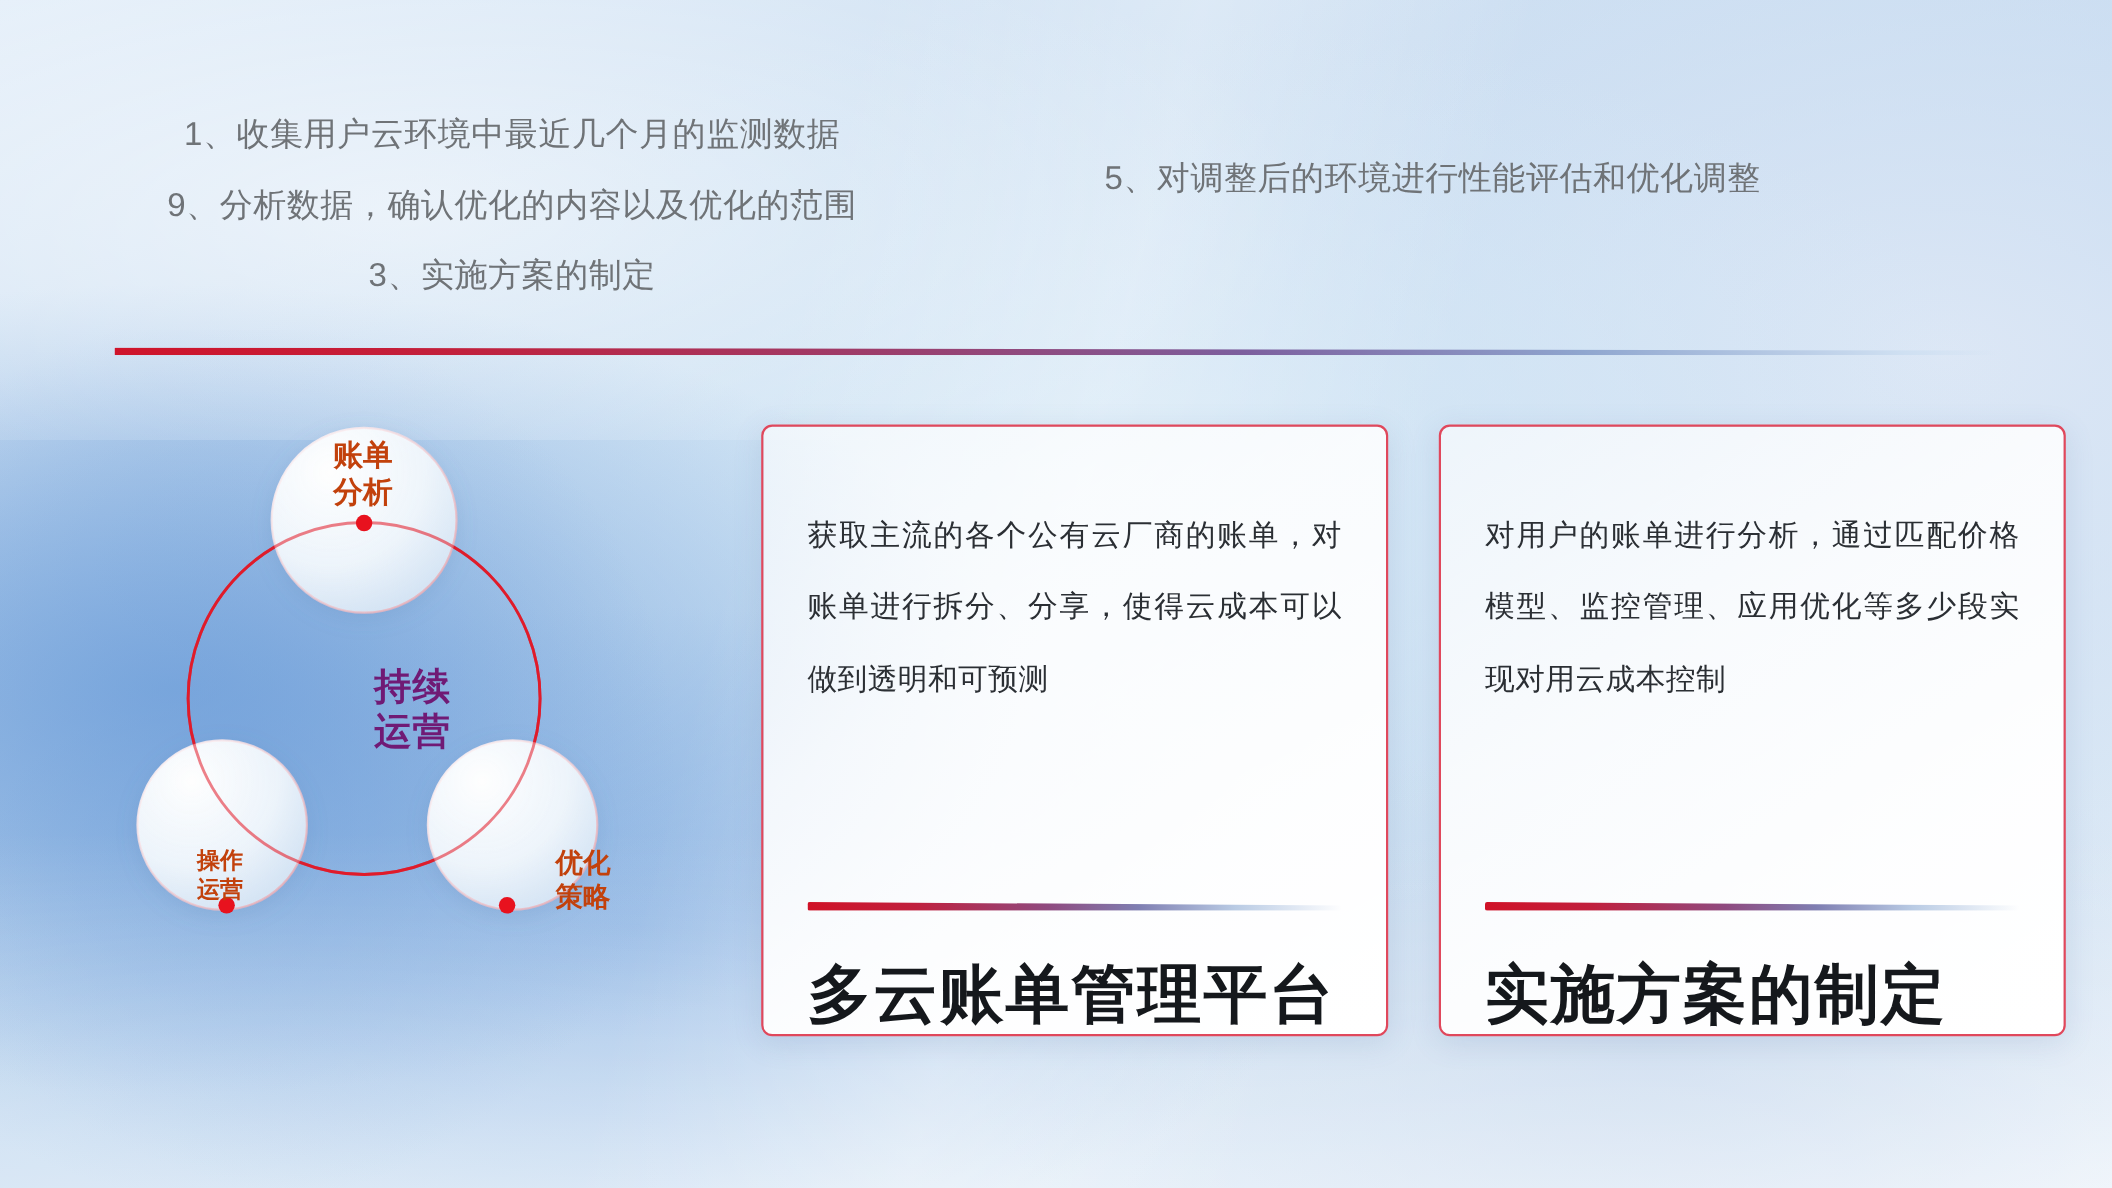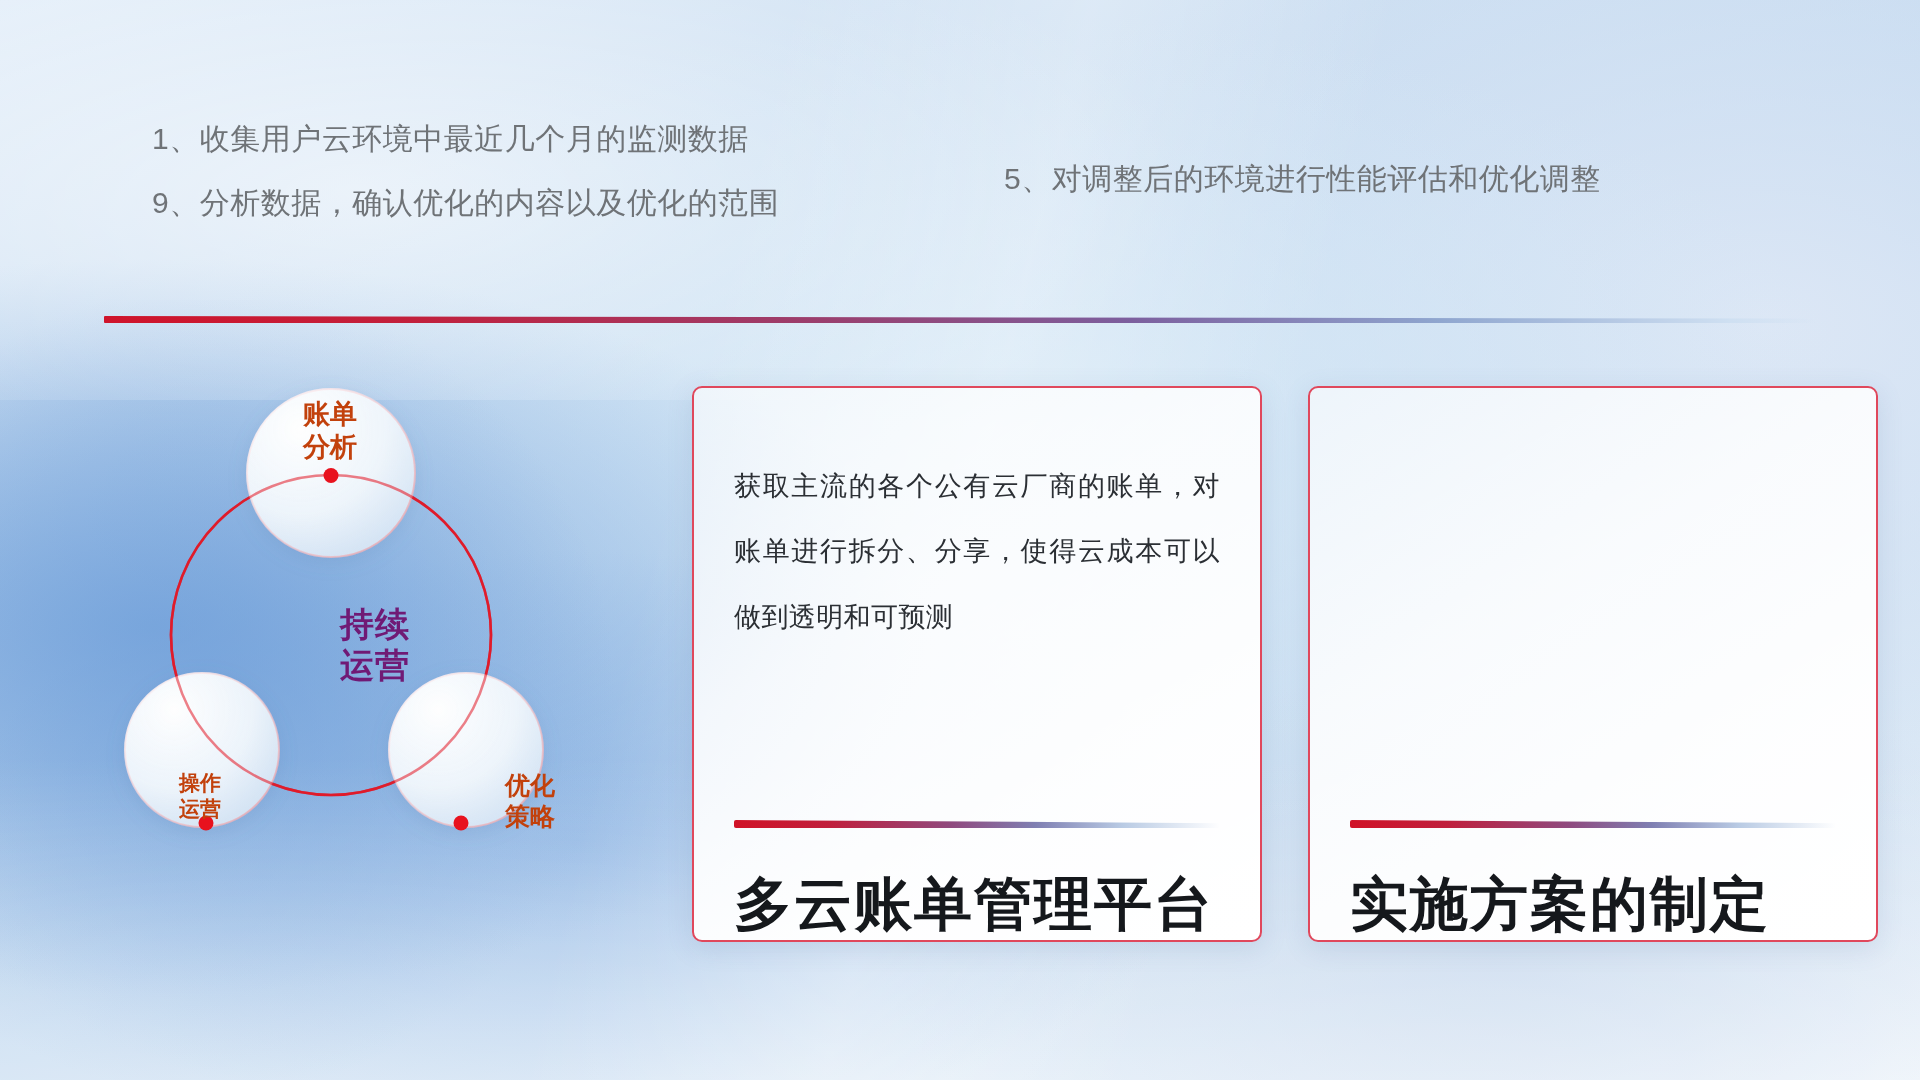--- a/index.html
+++ b/index.html
@@ -31,21 +31,21 @@
   .bg-left-glow{
     position:absolute; left:-240px; top:300px; width:900px; height:780px;
     background:radial-gradient(circle at 50% 50%, rgba(108,156,216,0.55) 0%, rgba(108,156,216,0) 68%);
   }
   .bg-top-light{
     position:absolute; left:0; top:-120px; width:1200px; height:520px;
     background:radial-gradient(ellipse at 30% 60%, rgba(255,255,255,0.55) 0%, rgba(255,255,255,0) 70%);
   }
 
   
-  .bullets { position:absolute; top:124px; left:0; width:1848px; height:180px; }
+  .bullets { position:absolute; top:108px; left:0; width:1848px; height:180px;text-align:center; }
   .col-left  { position:absolute; left:152px; top:0; }
   .col-right { position:absolute; left:1004px; top:40px; }
   .bullet{
     font-size:30px;
     line-height:1.0;
     color:#6f7377;
     white-space:nowrap;
     margin-bottom:34px;
     letter-spacing:0.5px;
   }
@@ -131,20 +131,21 @@
   <div class="bg-base"></div>
   <div class="bg-left-glow"></div>
   <div class="bg-top-light"></div>
   <div class="bg-sheen"></div>
 </div>
 
 <div class="bullets">
   <div class="col-left">
     <div class="bullet">1、收集用户云环境中最近几个月的监测数据</div>
     <div class="bullet">9、分析数据，确认优化的内容以及优化的范围</div>
+    <div class="bullet">3、实施方案的制定</div>
   </div>
   <div class="col-right">
     <div class="bullet">5、对调整后的环境进行性能评估和优化调整</div>
   </div>
 </div>
 
 <div class="divider"></div>
 
 <div class="venn">
   <svg width="560" height="600" viewBox="0 0 560 600">
@@ -198,15 +199,16 @@
   <div>策略</div>
 </div>
 
 <div class="card card-1">
   <div class="card-body">获取主流的各个公有云厂商的账单，对账单进行拆分、分享，使得云成本可以做到透明和可预测</div>
   <div class="card-rule"></div>
   <div class="card-title">多云账单管理平台</div>
 </div>
 
 <div class="card card-2">
+  <div class="card-body">对用户的账单进行分析，通过匹配价格模型、监控管理、应用优化等多少段实现对用云成本控制</div>
   <div class="card-rule"></div>
   <div class="card-title">实施方案的制定</div>
 </div>
 
 </body></html>

